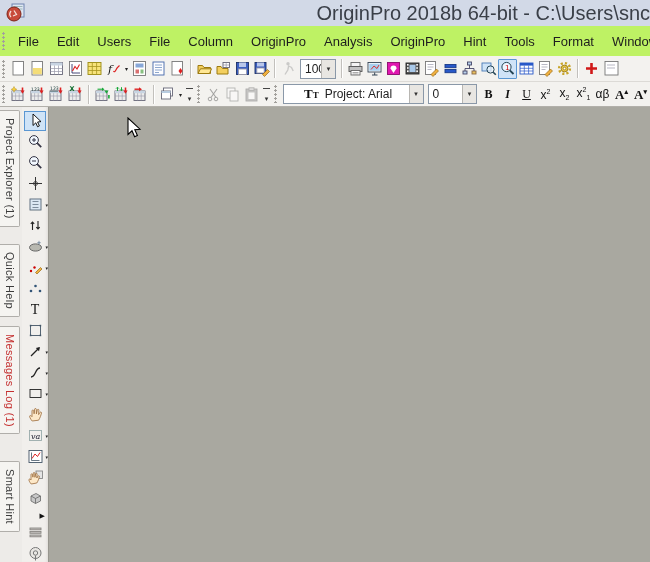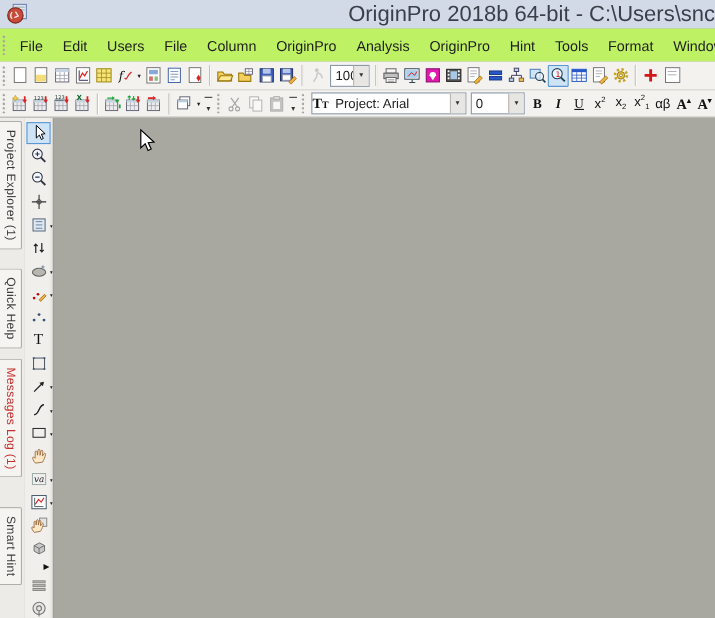--- a/index.html
+++ b/index.html
@@ -16,21 +16,21 @@
   .ti.disabled{opacity:.45;filter:grayscale(1)}
   .dd{width:7px;flex:0 0 7px;height:20px;display:flex;align-items:center;justify-content:center;font-size:6px;color:#222}
   .dv{width:1px;flex:0 0 1px;height:19px;background:#c2c0bc;border-right:1px solid #fff;margin:0 3px}
   .grip{width:4px;flex:0 0 4px;height:18px;margin:0 3px 0 2px;background-image:radial-gradient(circle at 1.5px 1.5px,#a2a09c 1px,transparent 1.3px);background-size:4px 4px}
   .hgrip{width:18px;height:5px;margin:2px 0 1px 0;background-image:radial-gradient(circle at 1.5px 1.5px,#a2a09c 1px,transparent 1.3px);background-size:4px 4px}
   .ov{width:11px;flex:0 0 11px;height:20px;position:relative;font-size:7px;color:#333;display:flex;align-items:flex-end;justify-content:center;padding-bottom:1px;box-sizing:border-box}
   .ov::before{content:"";position:absolute;top:4px;left:2px;right:2px;border-top:1.5px solid #444}
   .combo{height:20px;background:#fff;border:1px solid #8a98a8;display:flex;align-items:center;font-size:12px;color:#222;box-sizing:border-box;margin:0 2px}
   .combo .val{padding:0 4px;flex:1;white-space:nowrap;overflow:hidden}
   .combo .ca{width:13px;height:100%;background:#e8e6e2;border-left:1px solid #b8b6b2;display:flex;align-items:center;justify-content:center;font-size:6px;color:#333}
-  .combo .tr{font-family:"Liberation Serif",serif;font-weight:bold;font-size:13px;padding:0 2px 0 0;color:#111}
+  .combo .tr{font-family:"Liberation Serif",serif;font-weight:bold;font-size:13px;padding:0 2px 0 20px;color:#111}
   .txtic{font-size:12px;color:#111;line-height:1}
   .fb{font-weight:bold;font-family:"Liberation Serif",serif}
   .fi{font-style:italic;font-weight:bold;font-family:"Liberation Serif",serif}
   .fu{text-decoration:underline;font-family:"Liberation Serif",serif}
   .fA{font-family:"Liberation Serif",serif;font-weight:bold;font-size:13px}
   .tT{font-family:"Liberation Serif",serif;font-size:14px}
   .supc{font-size:7px;vertical-align:super;line-height:1}
   .subc{font-size:7px;vertical-align:sub;line-height:1}
   .main{flex:1;display:flex;overflow:hidden}
   .tabstrip{width:22px;flex:0 0 22px;background:#edebe8;display:flex;flex-direction:column;overflow:hidden}

